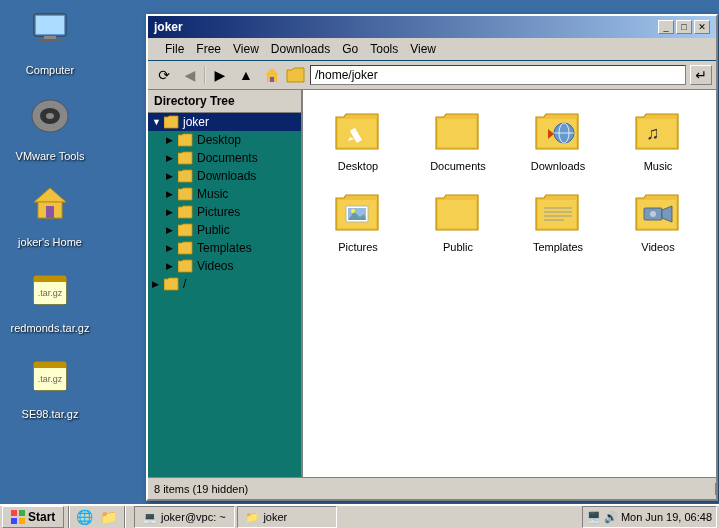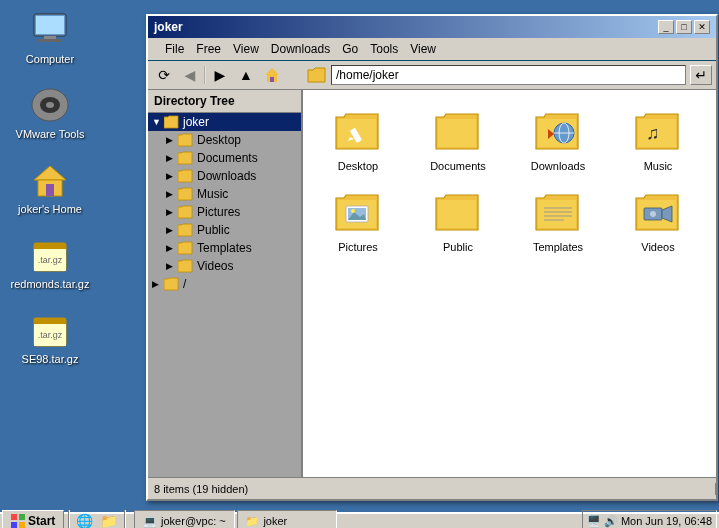--- a/index.html
+++ b/index.html
@@ -43,21 +43,21 @@
       height: 40px;
       display: flex;
       align-items: center;
       font-size: 28px;
     }
     .desktop-icon .icon-label {
       color: white;
       font-size: 11px;
       text-align: center;
       text-shadow: 1px 1px 2px black;
-      margin-top: 3px;
+      margin-top: 14px;
     }
 
     
     .window {
       position: absolute;
       top: 14px;
       left: 146px;
       width: 572px;
       height: 487px;
       background: #d4d0c8;
@@ -135,21 +135,21 @@
     }
     .toolbar-btn.disabled {
       opacity: 0.4;
       cursor: default;
     }
     .address-bar {
       flex: 1;
       display: flex;
       align-items: center;
       gap: 4px;
-      margin-left: 21px;
+      margin-left: 0;
     }
     .address-input {
       flex: 1;
       height: 20px;
       border: 1px solid #808080;
       border-top-color: #404040;
       border-left-color: #404040;
       padding: 0 4px;
       font-size: 12px;
       background: white;
@@ -172,21 +172,21 @@
     .main-content {
       display: flex;
       height: calc(100% - 90px);
     }
 
     
     .left-panel {
       width: 155px;
       border-right: 2px solid #808080;
       overflow-y: auto;
-      background: #a3a3a3;
+      background: #0f766e;
       flex-shrink: 0;
     }
     .panel-header {
       background: #d4d0c8;
       padding: 4px 6px;
       font-weight: bold;
       font-size: 12px;
       border-bottom: 1px solid #808080;
     }
     .tree-item {
@@ -269,21 +269,21 @@
       padding: 0 6px;
       font-size: 11px;
     }
 
     
     .taskbar {
       position: absolute;
       bottom: 0;
       left: 0;
       right: 0;
-      height: 16px;
+      height: 24px;
       background: #d4d0c8;
       border-top: 2px solid #ffffff;
       display: flex;
       align-items: center;
       gap: 2px;
       padding: 2px 2px;
     }
     .start-btn {
       height: 22px;
       padding: 0 8px;

